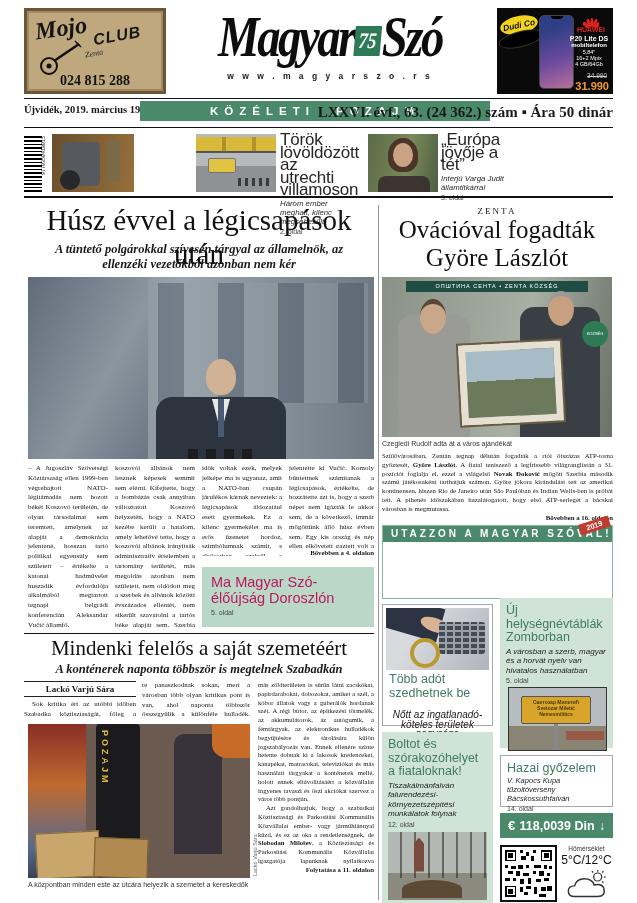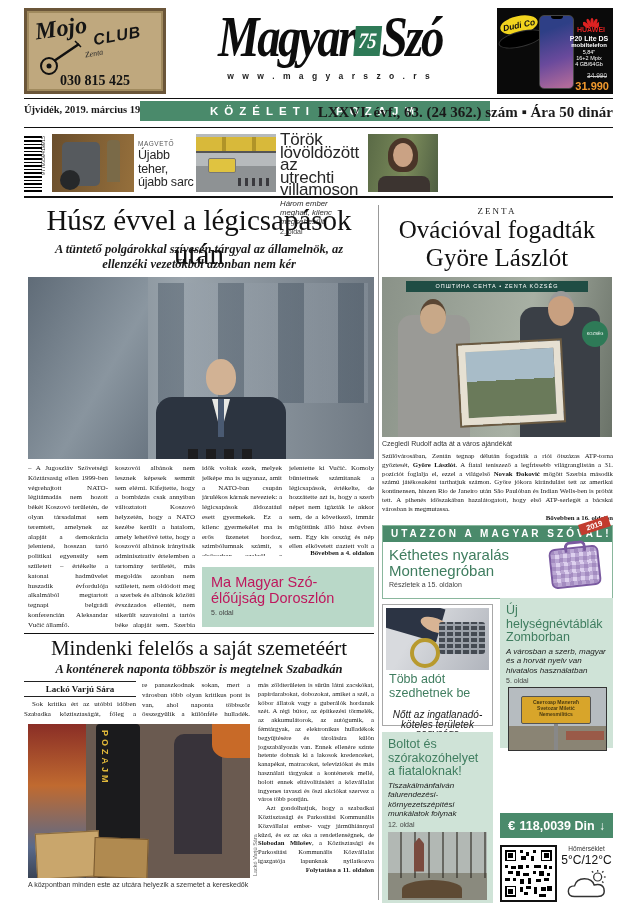--- a/index.html
+++ b/index.html
@@ -36,21 +36,21 @@
     <div class="abs sans" style="left:66px;top:16px;font-size:16px;font-weight:bold;font-style:italic;transform:rotate(-10deg);color:#151515;letter-spacing:1px;">CLUB</div>
     <div class="abs" style="left:58px;top:38px;font-size:8px;font-style:italic;color:#2a2a2a;transform:rotate(-10deg);">Zenta</div>
     <span class="abs" style="left:10px;top:28px;">
       <svg width="46" height="38" viewBox="0 0 46 38">
           <circle cx="12" cy="27" r="8" fill="none" stroke="#111" stroke-width="2"></circle>
           <circle cx="12" cy="27" r="2.5" fill="#111"></circle>
           <line x1="17" y1="22" x2="42" y2="5" stroke="#111" stroke-width="2.5"></line>
           <line x1="38" y1="2" x2="44" y2="8" stroke="#111" stroke-width="1.5"></line>
         </svg>
     </span>
-    <div class="abs" style="left:0;right:0;bottom:2px;text-align:center;font-size:14px;font-weight:bold;color:#141414;">030 815 425</div>
+    <div class="abs" style="left:0;right:0;bottom:2px;text-align:center;font-size:14px;font-weight:bold;color:#141414;">024 815 288</div>
   </div>
 
   <div class="abs ctr" style="left:172px;top:2px;width:316px;height:96px;">
     <div style="transform:scaleX(0.82);transform-origin:50% 50%;white-space:nowrap;margin-top:2px;">
       <span style="font-size:57px;font-weight:bold;font-style:italic;letter-spacing:-3px;color:#0d0d0d;">Magyar</span><span style="display:inline-block;background:#2e7a57;color:#fff;font-style:italic;font-weight:bold;font-size:22px;line-height:26px;padding:2px 5px;margin:0 1px;vertical-align:8px;transform:skew(-6deg);">75</span><span style="font-size:57px;font-weight:bold;font-style:italic;letter-spacing:-3px;color:#0d0d0d;">Szó</span>
     </div>
     <div class="sans" style="font-size:8.5px;font-weight:bold;letter-spacing:3px;color:#222;margin-top:2px;">w w w . m a g y a r s z o . r s</div>
   </div>
 
   <div class="abs" style="left:497px;top:8px;width:116px;height:86px;background:#0a0a0a;">
@@ -89,40 +89,41 @@
   <div class="rule" style="left:24px;top:127px;width:589px;height:1px;"></div>
 
   <div class="abs" style="left:24px;top:134px;width:18px;height:58px;background:repeating-linear-gradient(0deg,#000 0 1.6px,#fff 1.6px 3.6px);"></div>
   <div class="abs" style="left:41px;top:136px;writing-mode:vertical-rl;transform:rotate(180deg);font-family:'Liberation Mono',monospace;font-size:5px;color:#222;">9770350418015</div>
 
   <div class="photo" style="left:52px;top:134px;width:82px;height:58px;background:linear-gradient(100deg,#6a4e2c,#96703c);">
     <div class="abs" style="left:10px;top:8px;width:38px;height:44px;background:#565a5e;border-radius:5px;"></div>
     <div class="abs" style="left:8px;bottom:2px;width:20px;height:20px;background:#26282a;border-radius:50%;"></div>
     <div class="abs" style="right:14px;top:6px;width:13px;height:42px;background:#7a6a48;border-radius:4px 4px 0 0;"></div>
   </div>
-  <div class="abs" style="left:138px;top:140px;width:58px;">
-    <div class="sans" style="font-size:6.5px;color:#555;letter-spacing:0.5px;">MAGVETŐ</div>
-    <div class="strip-title" style="font-size:12.5px;line-height:13.5px;margin-top:2px;">Újabb teher, újabb sarc</div>
-  </div>
 
   <div class="photo" style="left:196px;top:134px;width:80px;height:58px;background:linear-gradient(#b6babc 0 55%,#8e9294 55%);">
     <div class="abs" style="left:0;top:3px;width:80px;height:14px;background:repeating-linear-gradient(90deg,#d8b93a 0 26px,#b09428 26px 30px);border-bottom:2px solid #555;"></div>
     <div class="abs" style="left:12px;top:24px;width:26px;height:13px;background:#e0c340;border:1px solid #777;border-radius:2px;"></div>
     <div class="abs" style="right:4px;bottom:6px;width:34px;height:8px;background:repeating-linear-gradient(90deg,#3a3a3e 0 3px,transparent 3px 7px);"></div>
   </div>
   <div class="abs" style="left:280px;top:134px;width:76px;">
     <div class="strip-title">Török lövöldözött az utrechti villamoson</div>
     <div class="strip-sub">Három ember meghalt, kilenc megsebesült</div>
     <div class="pageref" style="margin-top:2px;">2. oldal</div>
   </div>
 
   <div class="photo" style="left:368px;top:134px;width:70px;height:58px;background:linear-gradient(100deg,#5a6a46,#7a8a5a 55%,#4e5e42);">
     <div class="abs" style="left:20px;top:4px;width:30px;height:34px;background:#4a3528;border-radius:50% 50% 40% 40%;"></div>
     <div class="abs" style="left:25px;top:9px;width:20px;height:24px;background:#caa284;border-radius:50%;"></div>
     <div class="abs" style="left:10px;bottom:0;width:52px;height:16px;background:#3c3430;border-radius:8px 8px 0 0;"></div>
+  </div>
+  <div class="abs" style="left:441px;top:134px;width:74px;">
+    <div class="strip-title">„Európa jövője a tét”</div>
+    <div class="strip-sub">Interjú Varga Judit államtitkárral</div>
+    <div class="pageref" style="margin-top:2px;">3. oldal</div>
   </div>
 
   <div class="rule" style="left:24px;top:196px;width:589px;height:2px;"></div>
   <div class="rule" style="left:378px;top:205px;width:1px;height:695px;background:#999;"></div>
 
   <div class="abs ctr" style="left:34px;top:242px;width:330px;font-size:12.5px;line-height:15px;font-weight:bold;font-style:italic;">A tüntető polgárokkal szívesen tárgyal az államelnök, az ellenzéki vezetőkből azonban nem kér</div>
   <div class="abs ctr" style="left:24px;top:203px;width:350px;font-size:29px;line-height:34px;color:#111;">Húsz évvel a légicsapások után</div>
 
   <div class="photo" style="left:28px;top:277px;width:346px;height:182px;background:linear-gradient(90deg,#6e7a85,#9aa4ac 45%,#707a84);">
     <div class="abs" style="left:0;top:0;width:120px;height:182px;background:linear-gradient(120deg,#5e6a76,#8a96a0 60%,#66727e);opacity:.9;"></div>
@@ -198,29 +199,20 @@
   </div>
   <div class="abs sans" style="left:382px;top:440px;width:230px;font-size:7px;color:#333;">Czegledi Rudolf adta át a város ajándékát</div>
 
   <div class="abs jus" style="left:382px;top:452px;width:231px;height:68px;overflow:hidden;font-size:6.8px;line-height:8.8px;color:#161616;">
     <span>Szülővárosában, Zentán tegnap délután fogadták a riói ötszázas ATP-torna győztesét, </span><span class="b">Györe Lászlót</span><span>. A fiatal teniszező a legfrissebb világranglistán a 31. pozíciót foglalja el, ezzel a világelső </span><span class="b">Novak Đoković</span><span> mögött Szerbia második számú játékosaként tarthatjuk számon. Györe jókora kirándulást tett az amerikai kontinensen, hiszen Rio de Janeiro után São Paulóban és Indian Wells-ben is próbát tett. A pihenés időszakában hazalátogatott, hogy első ATP-serlegét a bácskai városban is megmutassa.</span>
     <span class="more" style="display:block;">Bővebben a 16. oldalon</span>
   </div>
 
   <div class="abs" style="left:382px;top:525px;width:231px;height:74px;border:1px solid #8ab79d;box-sizing:border-box;background:#fff;">
     <div class="sans" style="height:16px;line-height:16px;background:#4a8a6b;color:#fff;font-size:10px;font-weight:bold;letter-spacing:3px;padding-left:8px;">UTAZZON A MAGYAR SZÓVAL!</div>
-    <div style="display:flex;align-items:flex-start;padding:5px 6px 0 6px;">
-      <div style="flex:1;">
-        <div class="sans" style="font-size:15px;line-height:16px;color:#3f7d5f;">Kéthetes nyaralás Montenegróban</div>
-        <div class="pageref" style="margin-top:2px;">Részletek a 15. oldalon</div>
-      </div>
-      <div style="position:relative;width:46px;height:36px;margin-right:6px;border:2px solid #7a5aa0;border-radius:6px;transform:rotate(-6deg);background:#ddd0ee;background-image:repeating-linear-gradient(0deg,rgba(122,90,160,.35) 0 4px,transparent 4px 8px),repeating-linear-gradient(90deg,rgba(122,90,160,.35) 0 4px,transparent 4px 8px);">
-        <div style="position:absolute;top:-8px;left:14px;width:16px;height:8px;border:3px solid #7a5aa0;border-bottom:none;border-radius:6px 6px 0 0;"></div>
-      </div>
-    </div>
     <div class="abs sans" style="top:-6px;right:2px;background:#c23b2e;color:#fff;font-size:7.5px;font-weight:bold;padding:1px 7px;transform:rotate(-18deg);">2019</div>
   </div>
 
   <div class="whitebox" style="left:382px;top:604px;width:111px;height:122px;">
     <div class="photo" style="position:relative;left:3px;top:3px;width:103px;height:62px;background:linear-gradient(120deg,#d8dade 30%,#b0b4bc);">
       <div class="abs" style="left:-8px;top:-8px;width:64px;height:34px;background:#2c3444;transform:rotate(16deg);"></div>
       <div class="abs" style="left:34px;top:10px;width:30px;height:14px;background:#d8b494;border-radius:50%;transform:rotate(20deg);"></div>
       <div class="abs" style="right:4px;top:14px;width:46px;height:32px;background:#444a52;border-radius:3px;background-image:repeating-linear-gradient(0deg,transparent 0 4px,#9aa0a8 4px 6px),repeating-linear-gradient(90deg,transparent 0 6px,#9aa0a8 6px 8px);"></div>
       <div class="abs" style="left:24px;bottom:2px;width:22px;height:22px;border:4px solid #b89a2e;border-radius:50%;"></div>
     </div>
@@ -250,20 +242,25 @@
     <div class="green-title" style="font-size:12.5px;line-height:13.5px;">Boltot és szórakozóhelyet a fiataloknak!</div>
     <div class="sub-ital" style="font-size:8px;line-height:9.5px;margin-top:2px;">Tiszakálmánfalván falurendezési-környezetszépítési munkálatok folynak</div>
     <div class="pageref" style="margin-top:2px;">12. oldal</div>
     <div class="photo" style="position:relative;margin-top:4px;left:0;width:99px;height:68px;background:linear-gradient(#b2b8b4 60%,#8a8a7e 60%);">
       <div class="abs" style="left:0;top:0;width:99px;height:46px;background:repeating-linear-gradient(90deg,transparent 0 12px,rgba(42,38,30,.55) 12px 14px);"></div>
       <div class="abs" style="left:26px;top:6px;width:10px;height:34px;background:#7a4a3e;clip-path:polygon(50% 0,100% 18%,100% 100%,0 100%,0 18%);"></div>
       <div class="abs" style="left:14px;bottom:2px;width:60px;height:18px;background:#5e4a34;border-radius:50% 50% 0 0;"></div>
     </div>
   </div>
 
+  <div class="whitebox" style="left:500px;top:755px;width:113px;height:52px;padding:5px 6px;">
+    <div class="green-title" style="font-size:12.5px;">Hazai győzelem</div>
+    <div class="sub-ital" style="font-size:7.5px;line-height:9px;margin-top:1px;">V. Kapocs Kupa tűzoltóverseny Bácskossuthfalván</div>
+    <div class="pageref" style="margin-top:2px;">14. oldal</div>
+  </div>
 
   <div class="abs sans" style="left:500px;top:813px;width:113px;height:25px;background:#4a8a6b;color:#fff;display:flex;align-items:center;justify-content:space-between;padding:0 8px;box-sizing:border-box;">
     <span style="font-size:13px;font-weight:bold;">€</span>
     <span style="font-size:12.5px;font-weight:bold;">118,0039 Din</span>
     <span style="font-size:12px;font-weight:bold;">↓</span>
   </div>
 
   <div class="abs" style="left:500px;top:845px;width:57px;height:57px;border:2px solid #111;box-sizing:border-box;background:#fff;padding:3px;">
     <svg width="47" height="47" viewBox="0 0 29 29" shape-rendering="crispEdges">
       <rect width="29" height="29" fill="#fff"></rect>

